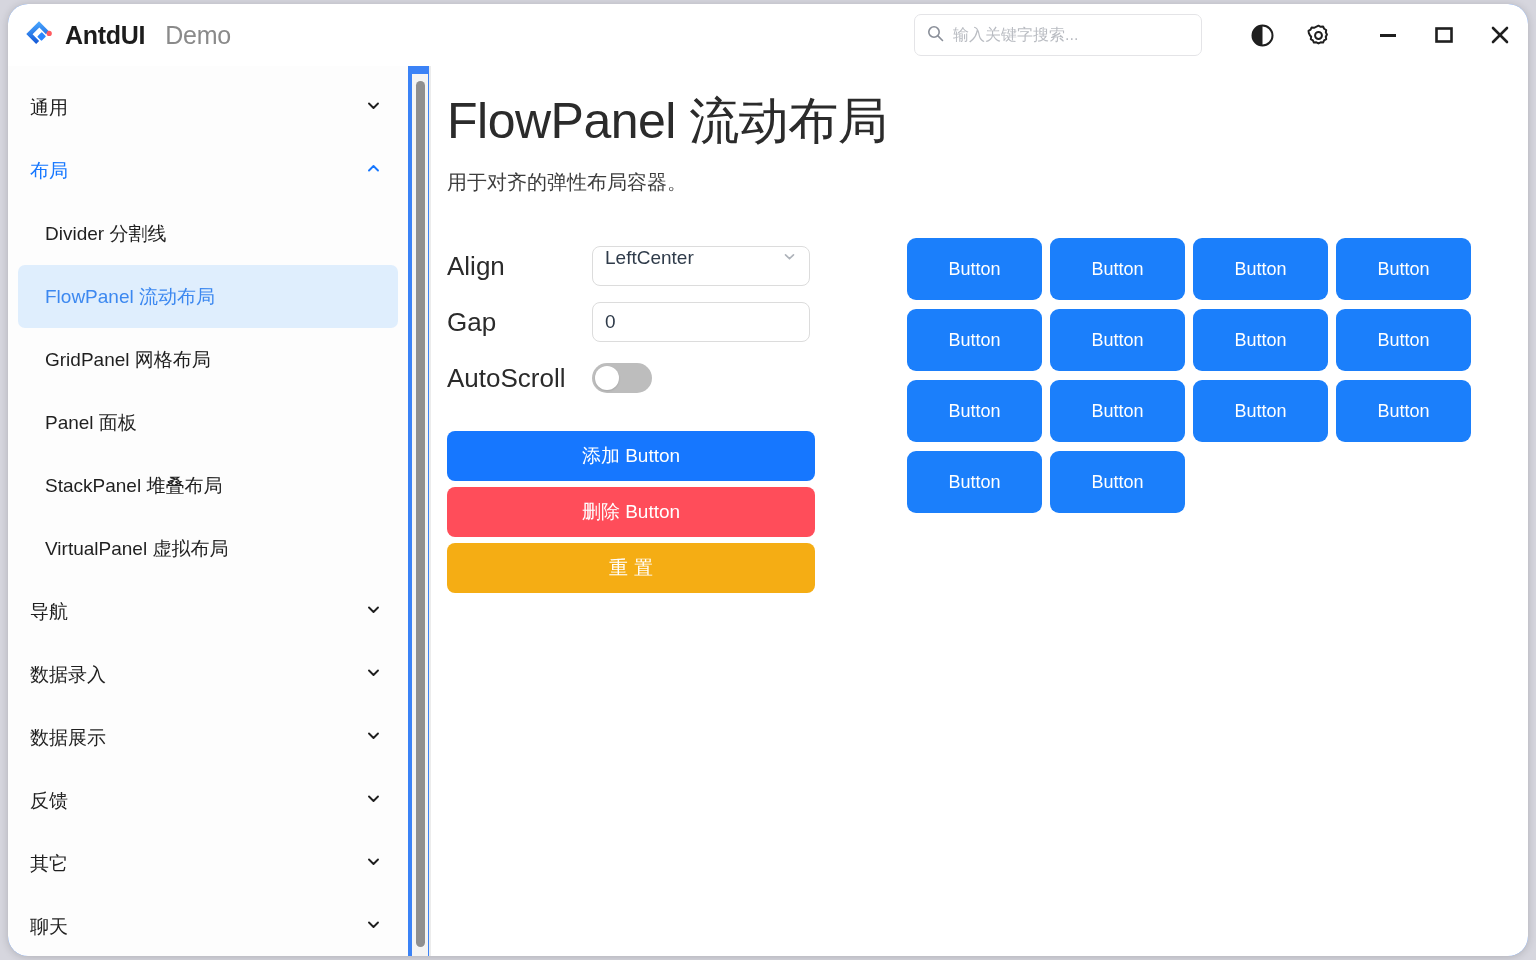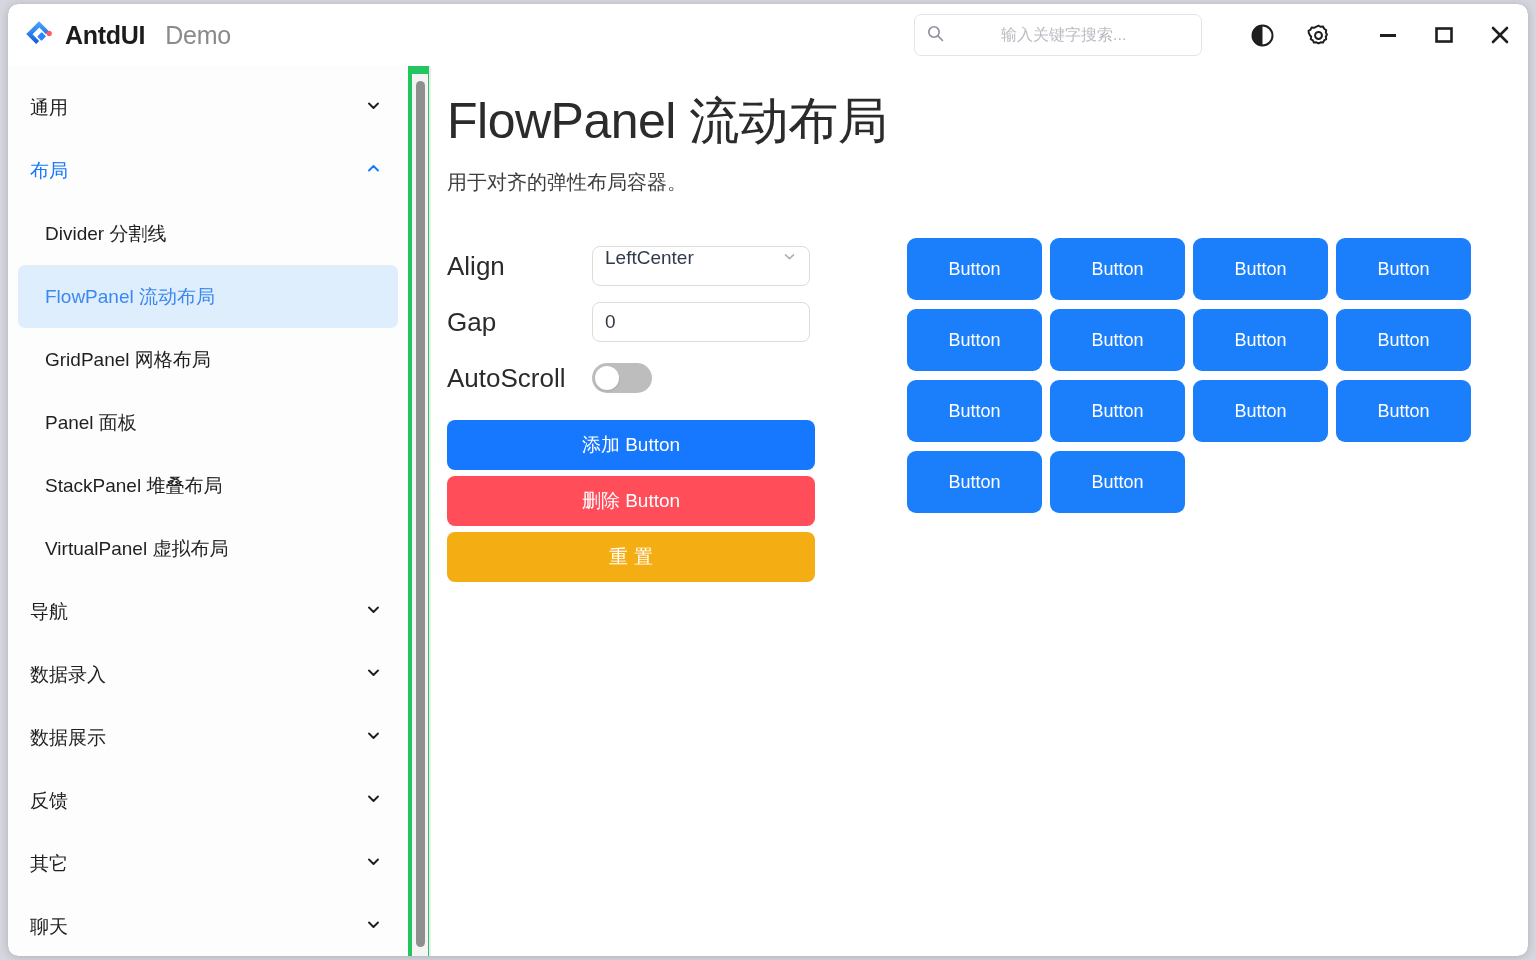--- a/index.html
+++ b/index.html
@@ -6,22 +6,22 @@
   html, body {
     width: 1536px; height: 960px;
     font-family: "Liberation Sans", "DejaVu Sans", sans-serif;
     background: #d6d6de;
     overflow: hidden;
   }
   #app-window {
     position: absolute;
     left: 8px; top: 4px;
     width: 1520px; height: 952px;
-    background: #22c55e;
-    border-radius: 10px;
+    background: #3b82f6;
+    border-radius: 20px;
     overflow: hidden;
     box-shadow: 0 1px 8px rgba(0,0,0,0.18);
   }
 
   
   #title-bar {
     position: absolute; left: 0; top: 0;
     width: 100%; height: 62px;
     background: #ffffff;
     display: flex; align-items: center;
@@ -43,21 +43,20 @@
     border: 1px solid #e4e4e7; border-radius: 7px;
     background: #fff;
     display: flex; align-items: center;
     padding: 0 12px; gap: 9px;
     margin-right: 32px;
   }
   #search-box input {
     border: none; outline: none; flex: 1;
     font-size: 16px; font-family: inherit; color: #2c2c2c;
     background: transparent;
-    margin-left: 48px;
   }
   #search-box input::placeholder { color: #b9bcc2; }
 
   .tb-icon {
     width: 56px; height: 62px;
     display: flex; align-items: center; justify-content: center;
     cursor: pointer;
   }
   .tb-gap { width: 14px; }
 
@@ -170,21 +169,21 @@
     box-shadow: 0 1px 2px rgba(0,0,0,0.12);
   }
   .action-btn {
     width: 368px; height: 50px;
     border: none; border-radius: 8px;
     color: #fff; font-size: 19px; font-family: inherit;
     cursor: pointer;
     margin-top: 6px;
     display: block;
   }
-  #add-button { background: #1677ff; margin-top: 14px; }
+  #add-button { background: #1677ff; margin-top: 25px; }
   #del-button { background: #ff4d5a; }
   #reset-button { background: #f5ad14; letter-spacing: 6px; text-indent: 6px; }
 
   
   #flow-panel {
     margin-left: 70px;
     display: flex; flex-wrap: wrap;
     width: 580px;
     align-content: flex-start;
   }

